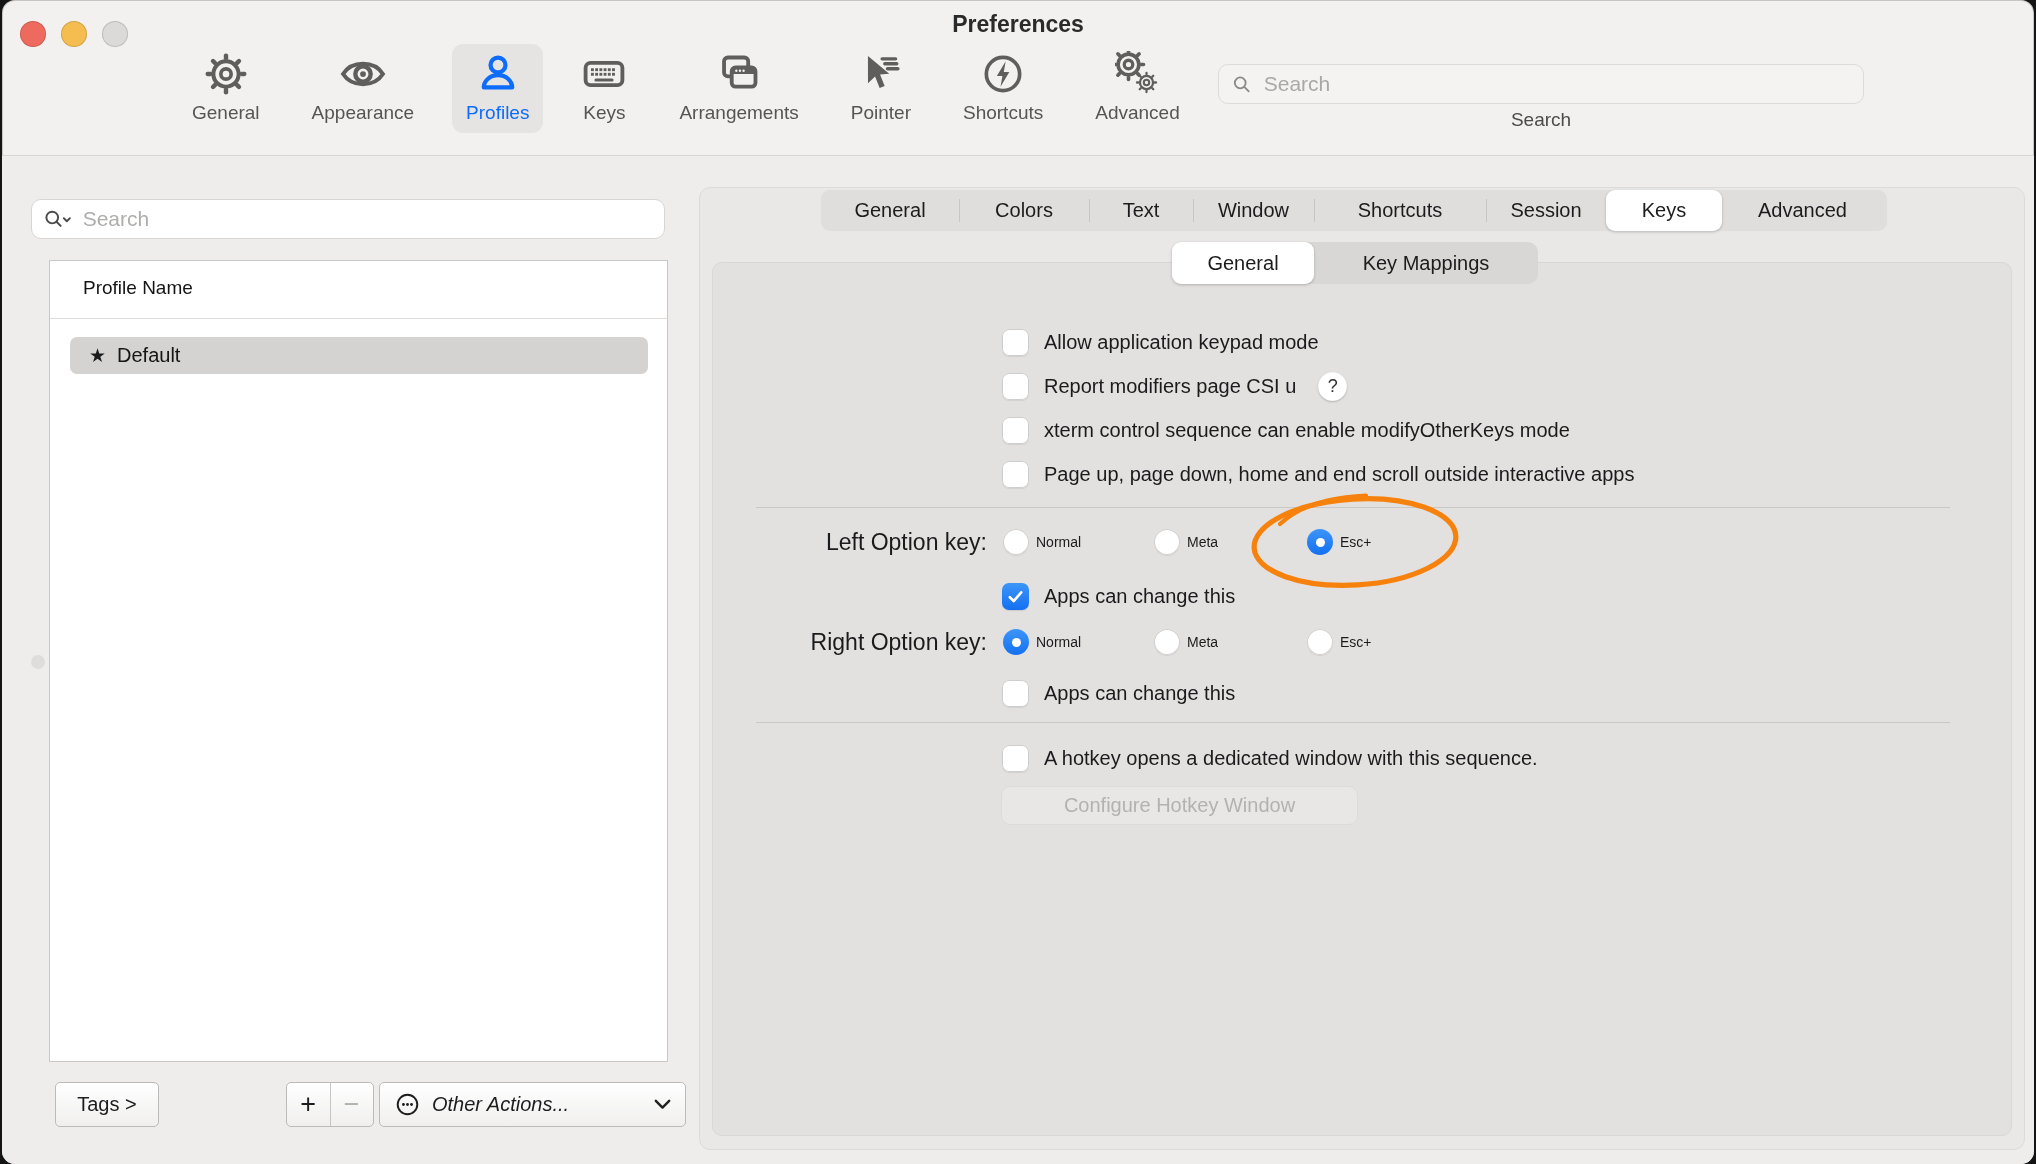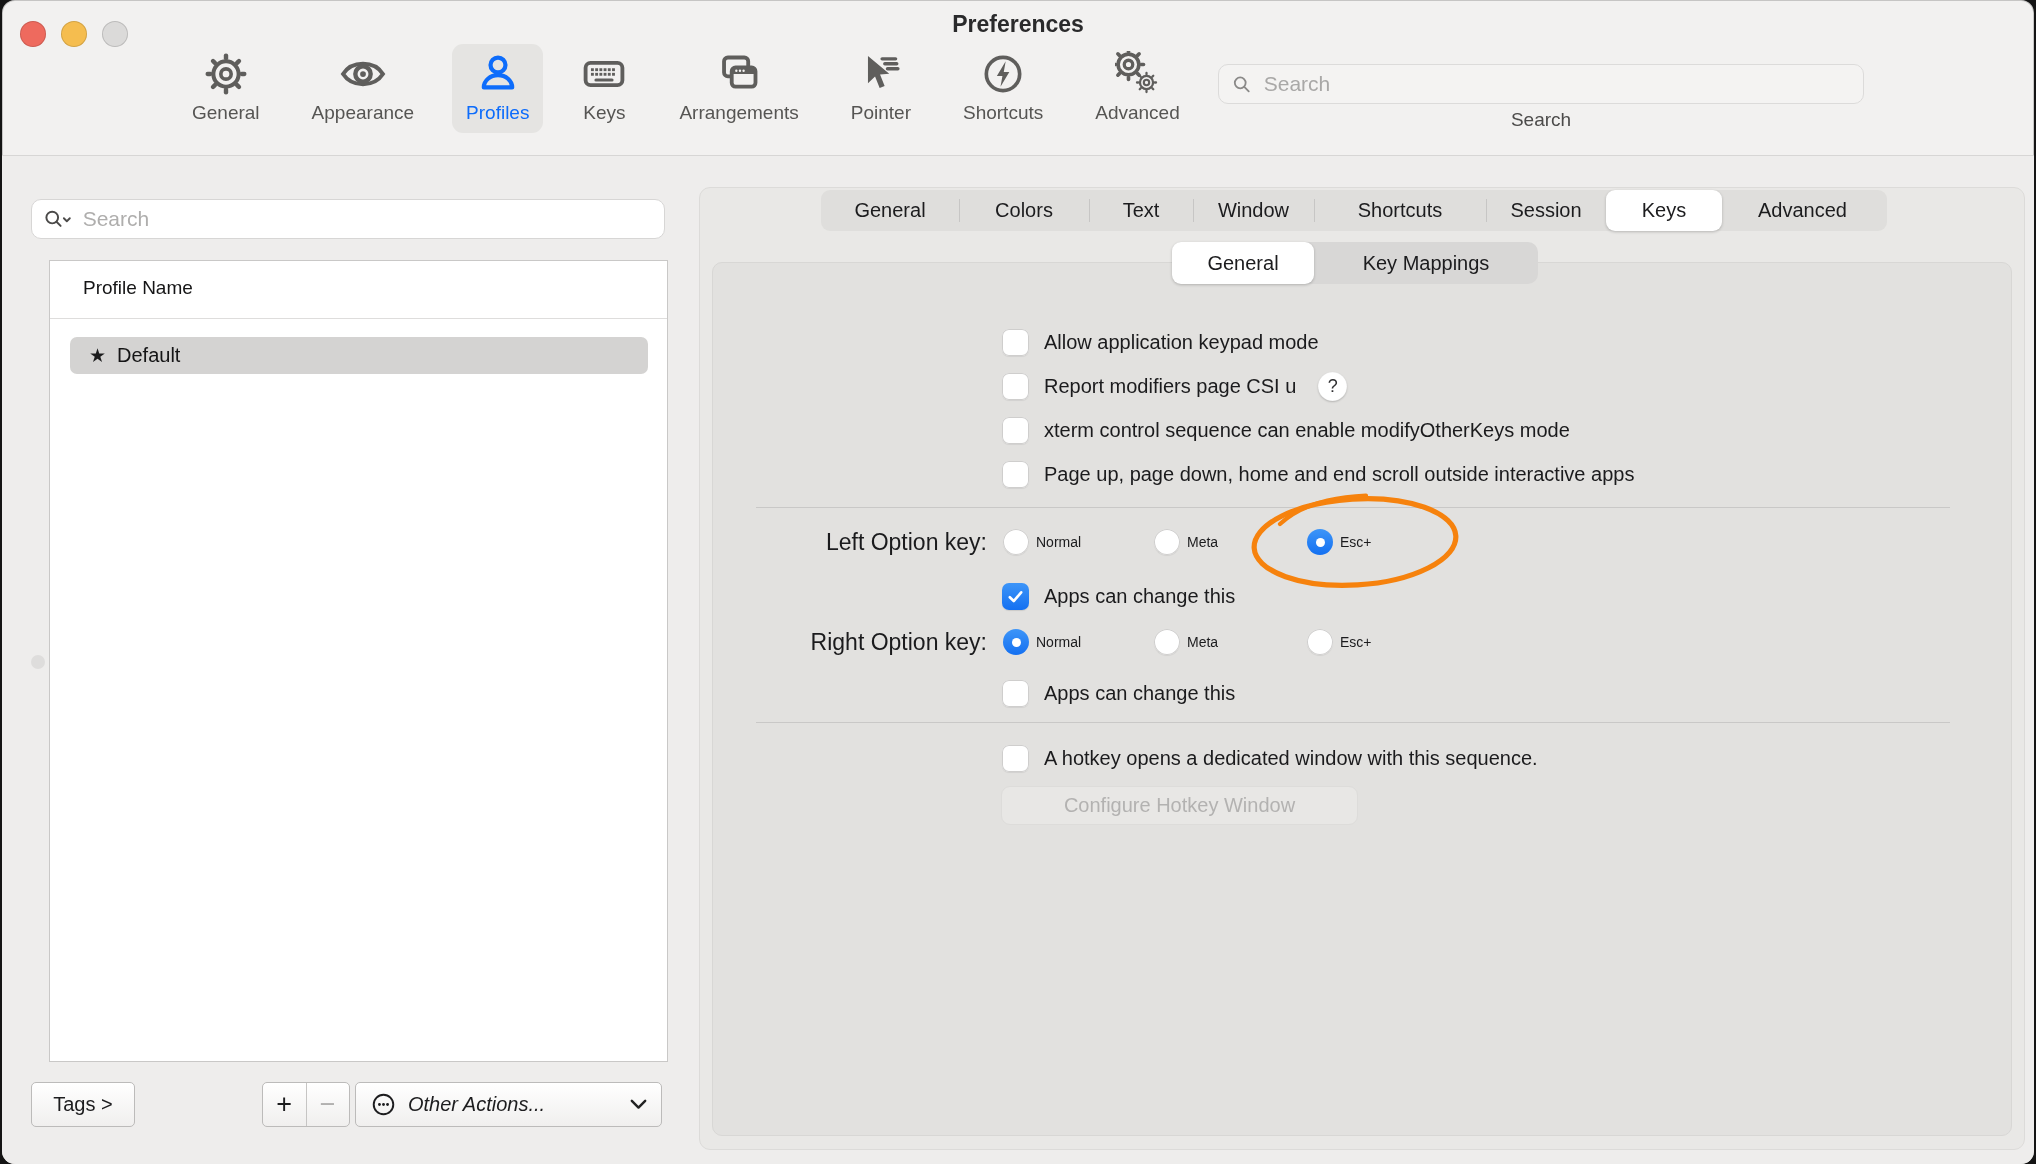--- a/index.html
+++ b/index.html
@@ -33,21 +33,21 @@
   .lsearch{position:absolute;left:29px;top:199px;width:634px;height:40px;background:#FFFFFF;border:1px solid #D7D6D5;
            border-radius:10px;display:flex;align-items:center;padding:0 10px;gap:7px;box-sizing:border-box;}
   .plist{position:absolute;left:47px;top:260px;width:619px;height:802px;background:#FFFFFF;border:1px solid #C9C8C7;box-sizing:border-box;}
   .plist-hdr{position:absolute;left:33px;top:16px;font-size:19px;color:#151516;}
   .plist-hdiv{position:absolute;left:0;right:0;top:57px;height:1px;background:#DEDDDC;}
   .prow{position:absolute;left:20px;top:76px;width:578px;height:37px;background:#D4D3D2;border-radius:7px;
         display:flex;align-items:center;padding-left:19px;gap:11px;font-size:20px;color:#151516;box-sizing:border-box;}
   .star{font-size:19px;color:#1B1B1C;}
   .edge-dot{position:absolute;left:29px;top:655px;width:14px;height:14px;border-radius:50%;background:#DEDDDC;}
   .bevel{position:absolute;background:linear-gradient(#FFFFFF,#F0EFEE);border:1px solid #BCBBBA;border-radius:5px;
-         display:flex;align-items:center;justify-content:center;font-size:20px;color:#1D1D1F;box-sizing:border-box;}
+         display:flex;align-items:center;justify-content:center;font-size:20px;color:#1D1D1F;box-sizing:border-box;margin-left:24px;}
   .tags-btn{left:29px;top:1082px;width:104px;height:45px;}
   .pm{left:260px;top:1082px;width:88px;height:45px;padding:0;display:flex;align-items:stretch;}
   .pm .cell{flex:1;display:flex;align-items:center;justify-content:center;font-size:27px;}
   .pm .cell.plus{border-right:1px solid #C6C5C4;}
   .pm .cell.minus{color:#B2B1B0;}
   .oa-btn{left:353px;top:1082px;width:307px;height:45px;justify-content:flex-start;padding:0 14px;gap:11px;font-style:italic;}
   .oa-btn .chev{margin-left:auto;}
   
   .panel{position:absolute;left:697px;top:187px;width:1326px;height:963px;background:#E9E8E6;border:1px solid #DCDBD9;
          border-radius:11px;box-sizing:border-box;}

